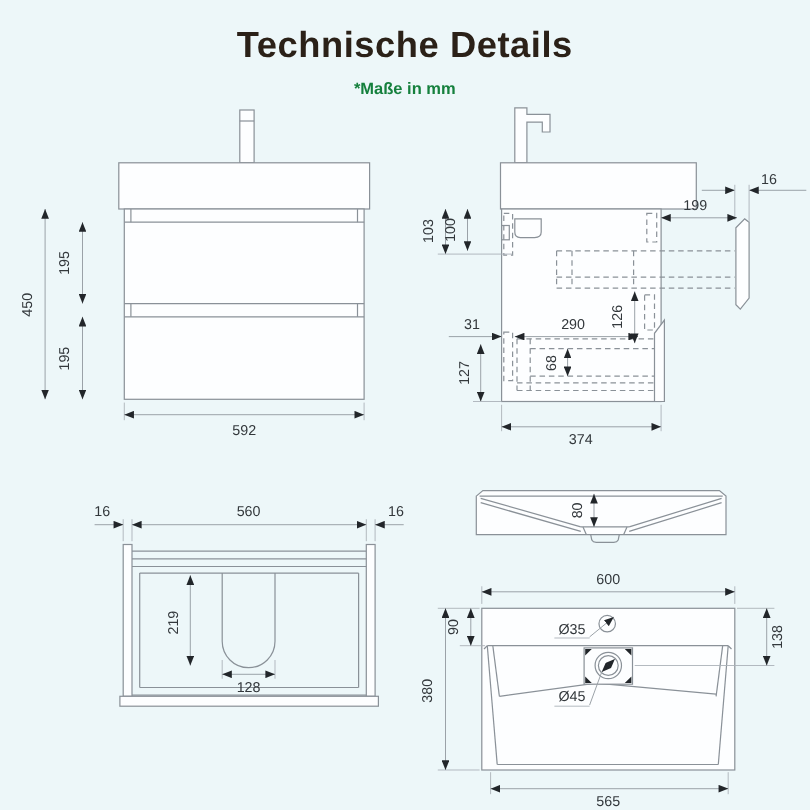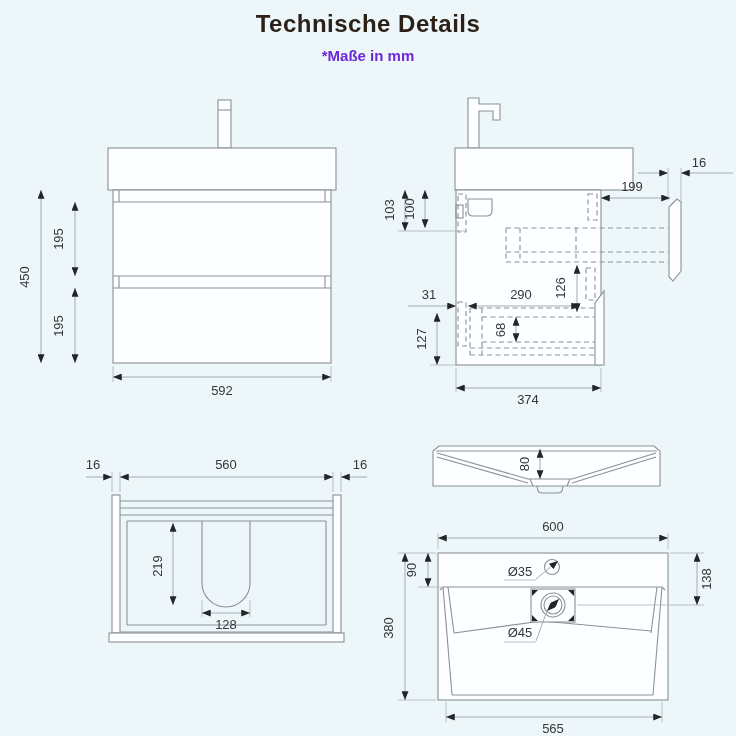--- a/index.html
+++ b/index.html
@@ -4,25 +4,25 @@
 <style>
   html,body{margin:0;padding:0;}
   body{
     width:736px;height:736px;overflow:hidden;
     background:#edf7f9;
     font-family:"Liberation Sans", sans-serif;
     position:relative;
   }
   header{ text-align:center; padding-top:10px; }
   h1{
-    margin:0; font-size:24px; font-weight:700; letter-spacing:.5px;
+    margin:12px; font-size:33px; font-weight:700; letter-spacing:.5px;
     color:#2b2118;
   }
   .note{
-    margin-top:9px; font-size:15px; font-weight:700; color:#6d28d9;
+    margin-top:9px; font-size:15px; font-weight:700; color:#15803d;
   }
   svg.drawing{ position:absolute; left:0; top:0; }
   .ln  { stroke:#8a9198; stroke-width:1.1; fill:none; }
   .fill{ stroke:#8a9198; stroke-width:1.1; fill:#fdfeff; }
   .dsh { stroke:#8a9198; stroke-width:1.1; fill:none; stroke-dasharray:5 3.5; }
   .dim { stroke:#9aa1a7; stroke-width:.9; fill:none; }
   .ext { stroke:#aab1b7; stroke-width:.8; fill:none; }
   .lbl { fill:#33383c; font-size:13px; font-family:"Liberation Sans",sans-serif; text-anchor:middle; }
 </style>
 </head>

